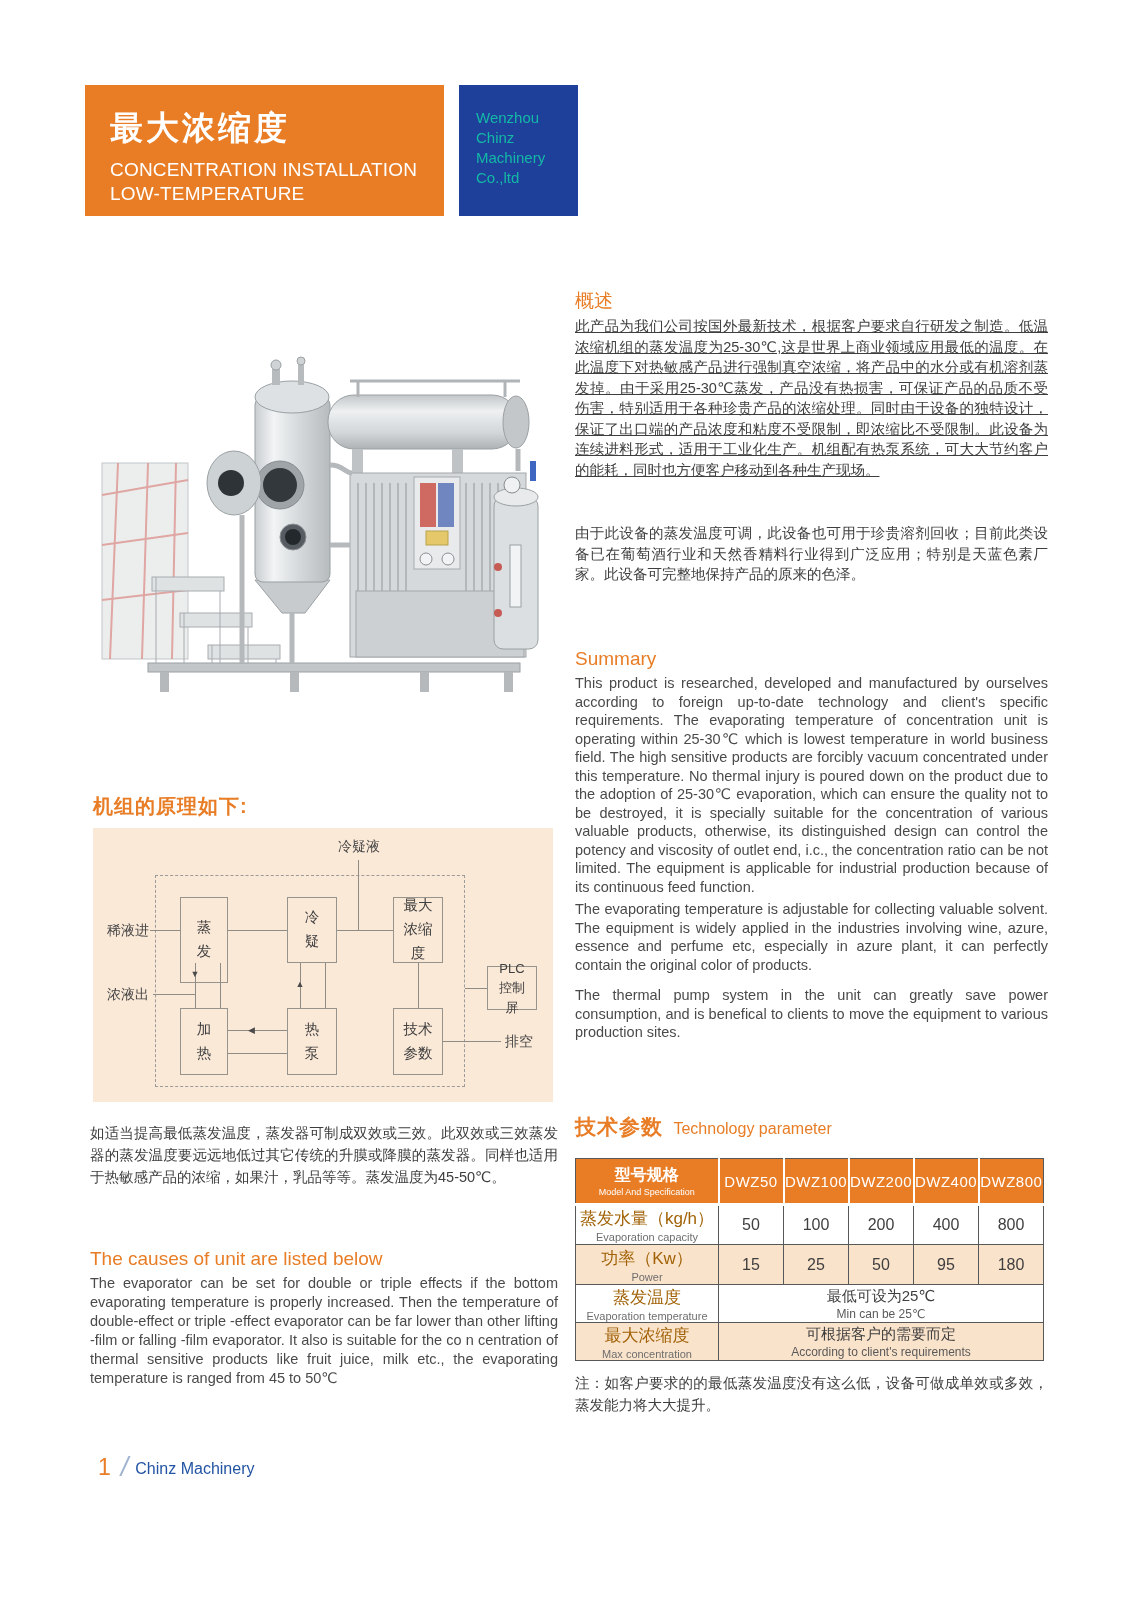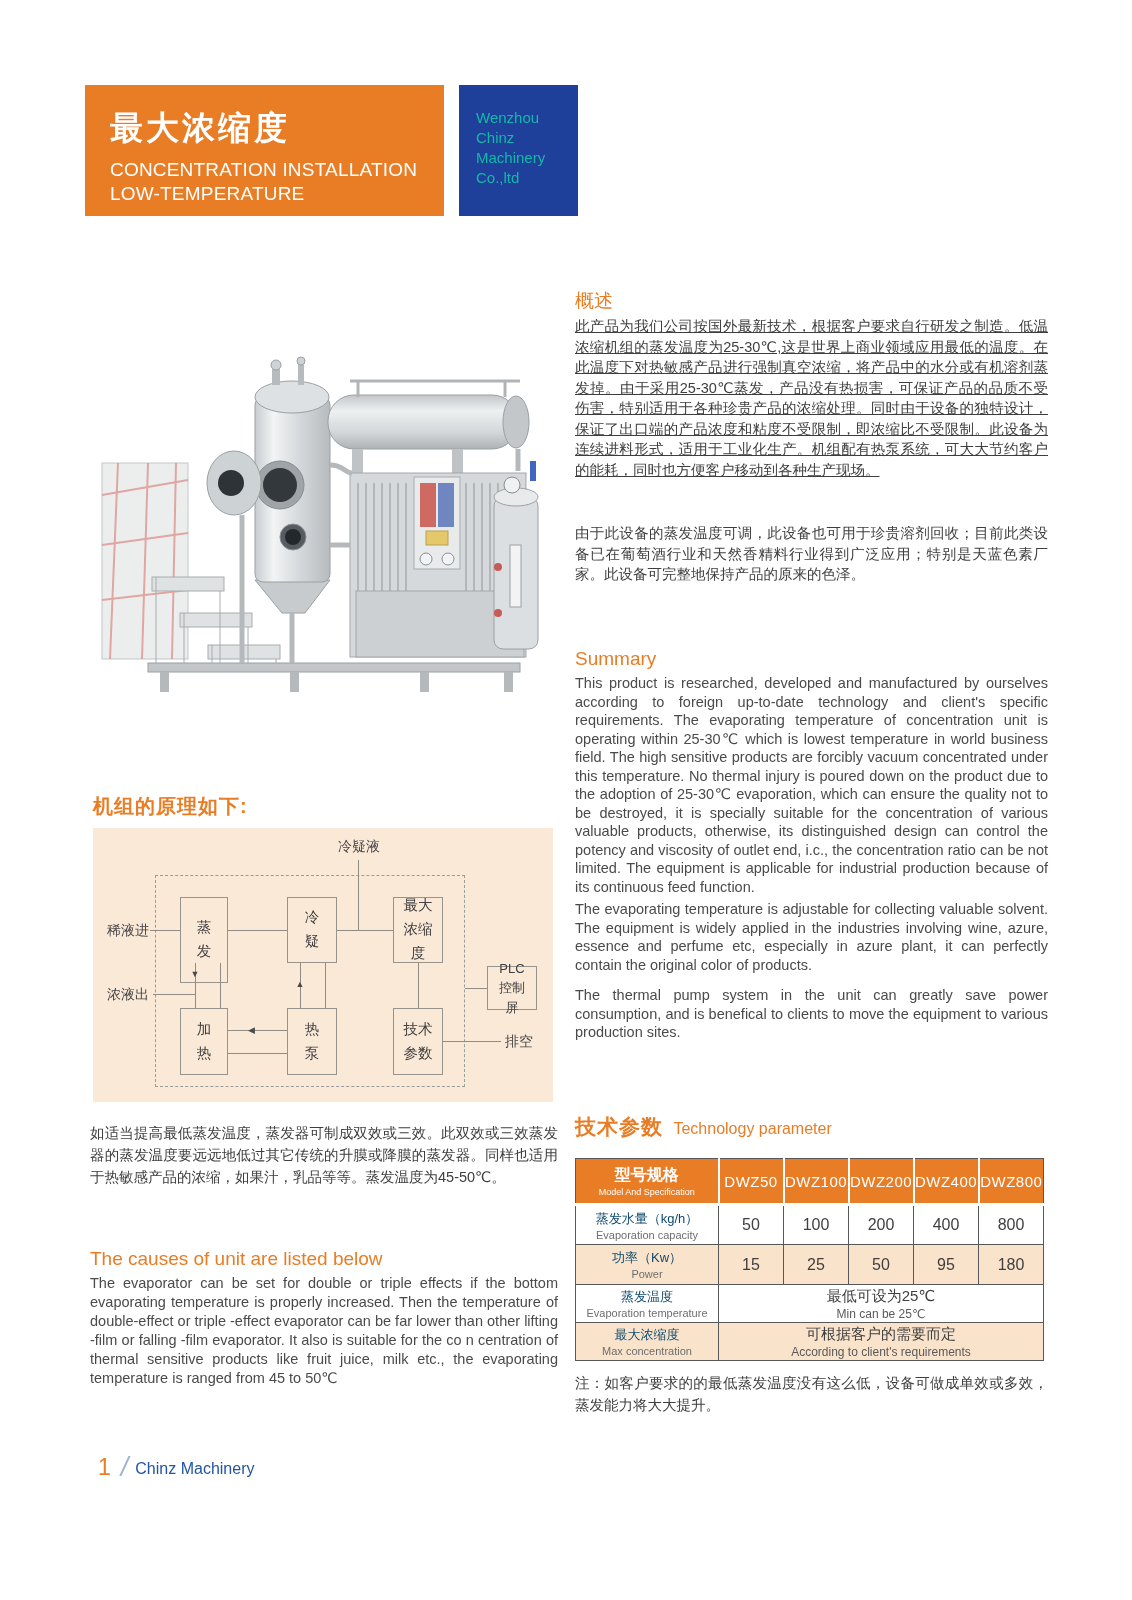--- a/index.html
+++ b/index.html
@@ -41,21 +41,21 @@
   table.tech col.c0 { width:143px; }
   table.tech col.cm { width:65px; }
   table.tech th { background:#E87D26; color:#fff; border-left:2px solid #fff; border-bottom:3px solid #fff; height:46px; vertical-align:middle; }
   table.tech th:first-child { border-left:none; }
   table.tech .th-cn { font-size:16px; font-weight:bold; }
   table.tech .th-en { font-size:9px; font-weight:normal; margin-top:1px; }
   table.tech th.model { font-size:15px; font-weight:normal; letter-spacing:0.5px; }
   table.tech td { border:1px solid #57585A; text-align:center; vertical-align:middle; color:#3F3F3F; }
   table.tech tr.rw  td { background:#fff; }
   table.tech tr.ra  td { background:#FAE3CB; }
-  table.tech td.lab .cn { font-size:13px; color:#0c4a6e; }
+  table.tech td.lab .cn { font-size:17px; color:#a16207; }
   table.tech td.lab .en { font-size:11px; color:#6E6E6E; margin-top:1px; }
   table.tech td.val { font-size:16px; }
   table.tech td.span .cn { font-size:15px; }
   table.tech td.span .en { font-size:12px; color:#5a5a5a; margin-top:1px; }
   table.tech tr.rw td, table.tech tr.ra td { height:40px; }
   table.tech tr.rs td { height:38px; }
   table.tech thead th { border-top:1px solid #57585A; }
   table.tech thead th:first-child { border-left:1px solid #57585A; }
   table.tech thead th:last-child { border-right:1px solid #57585A; }
 

